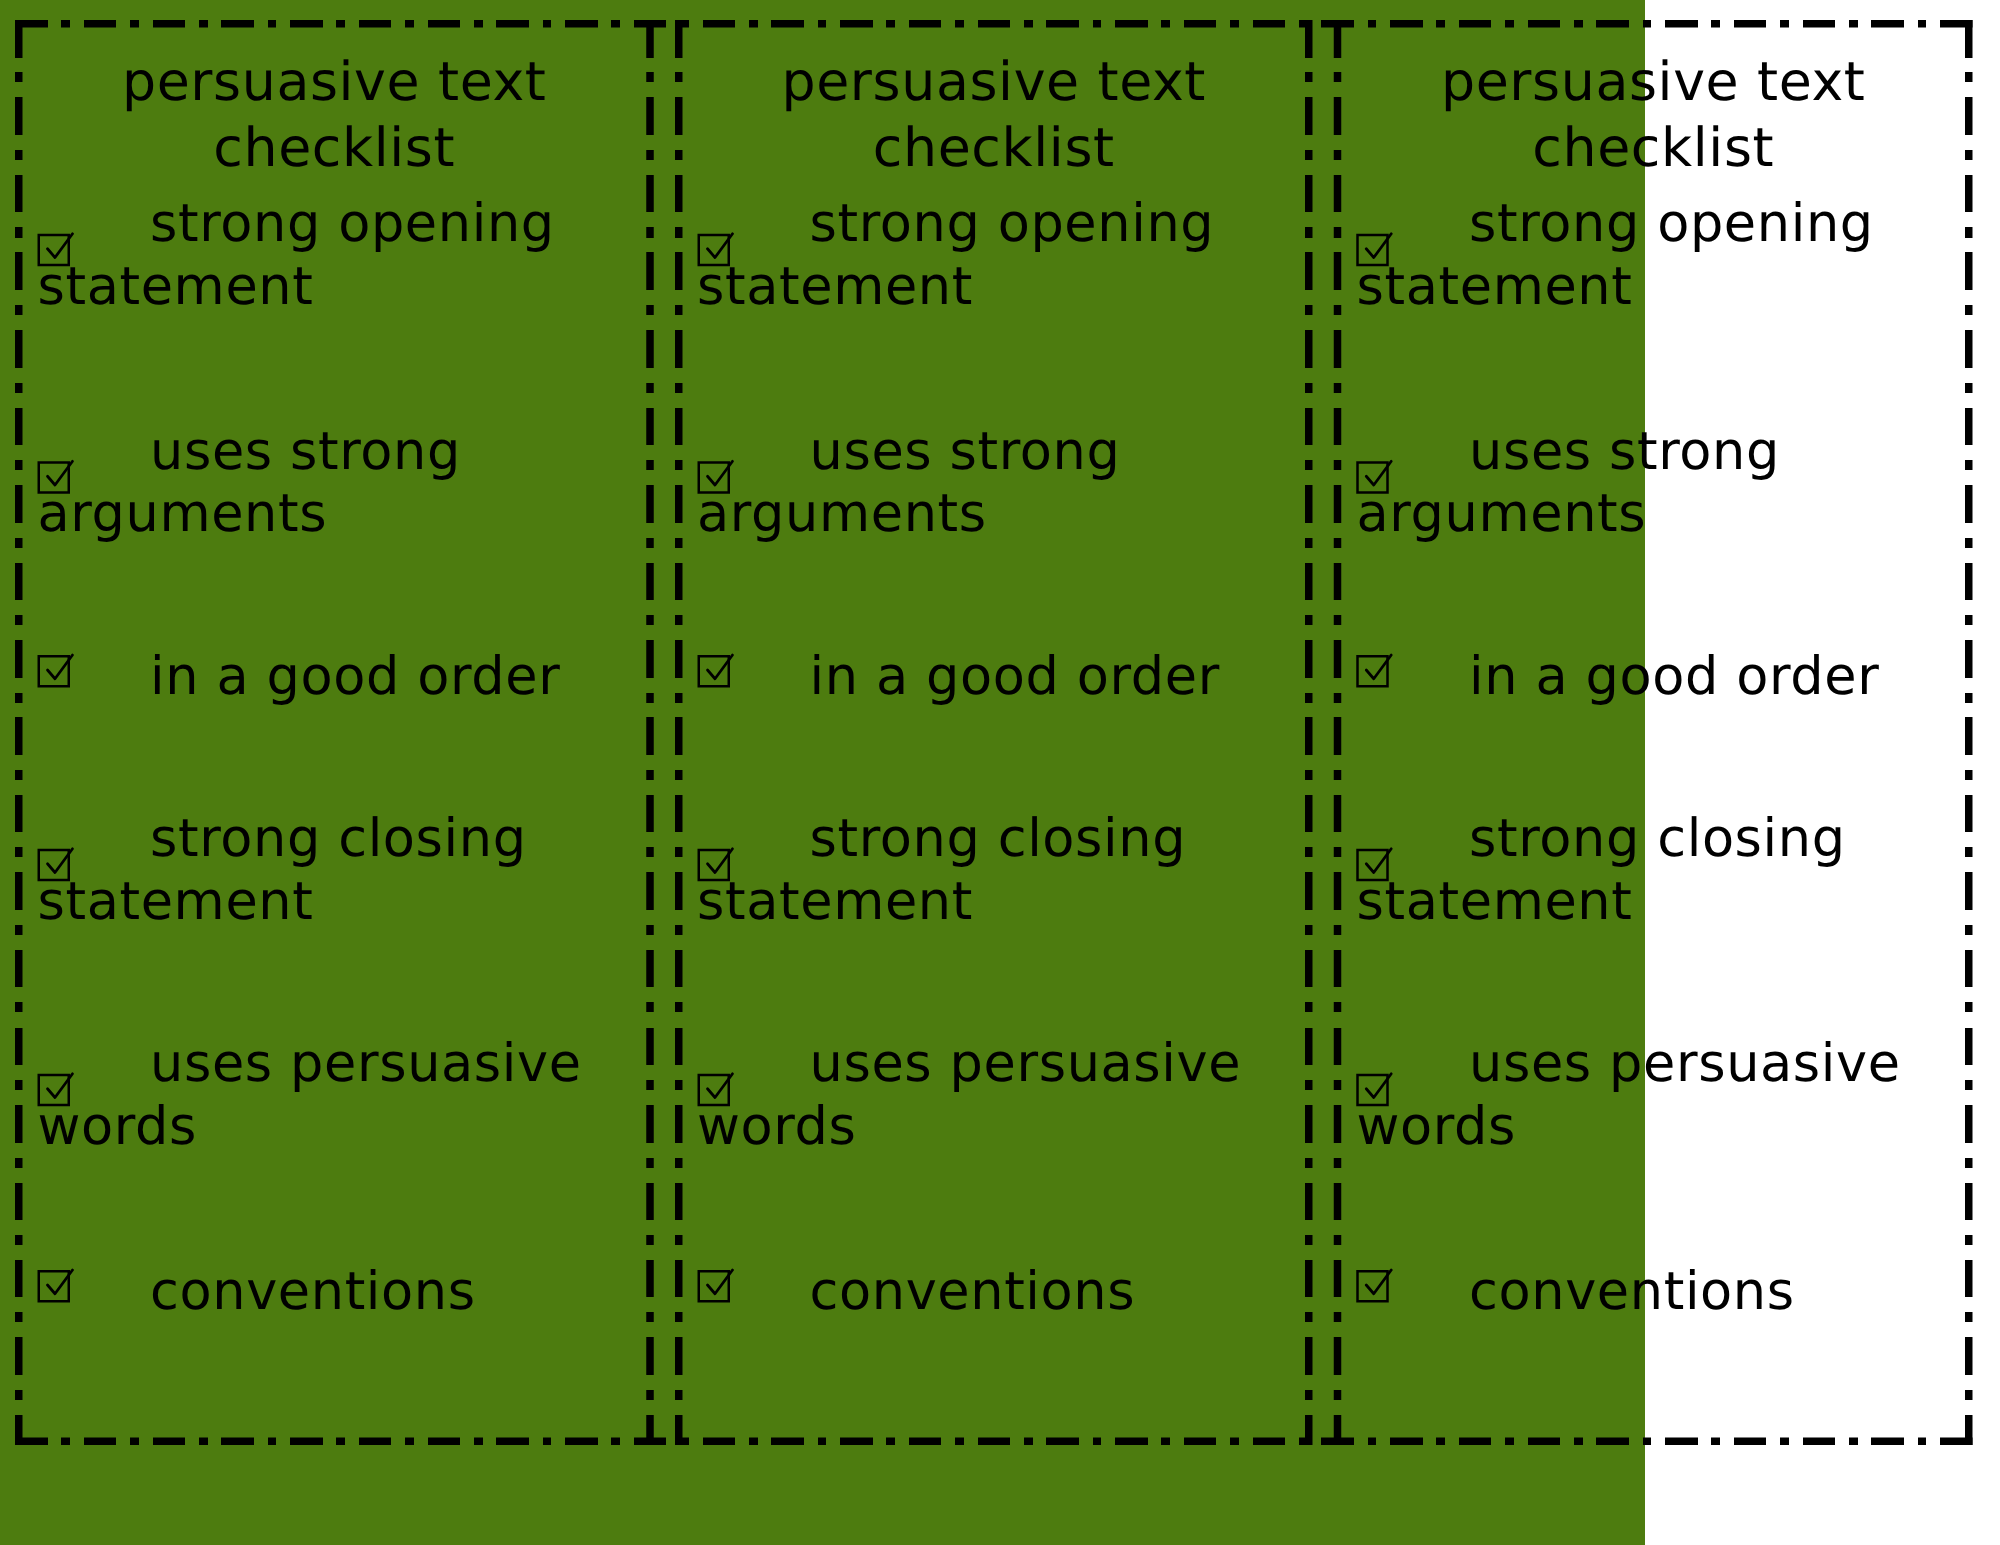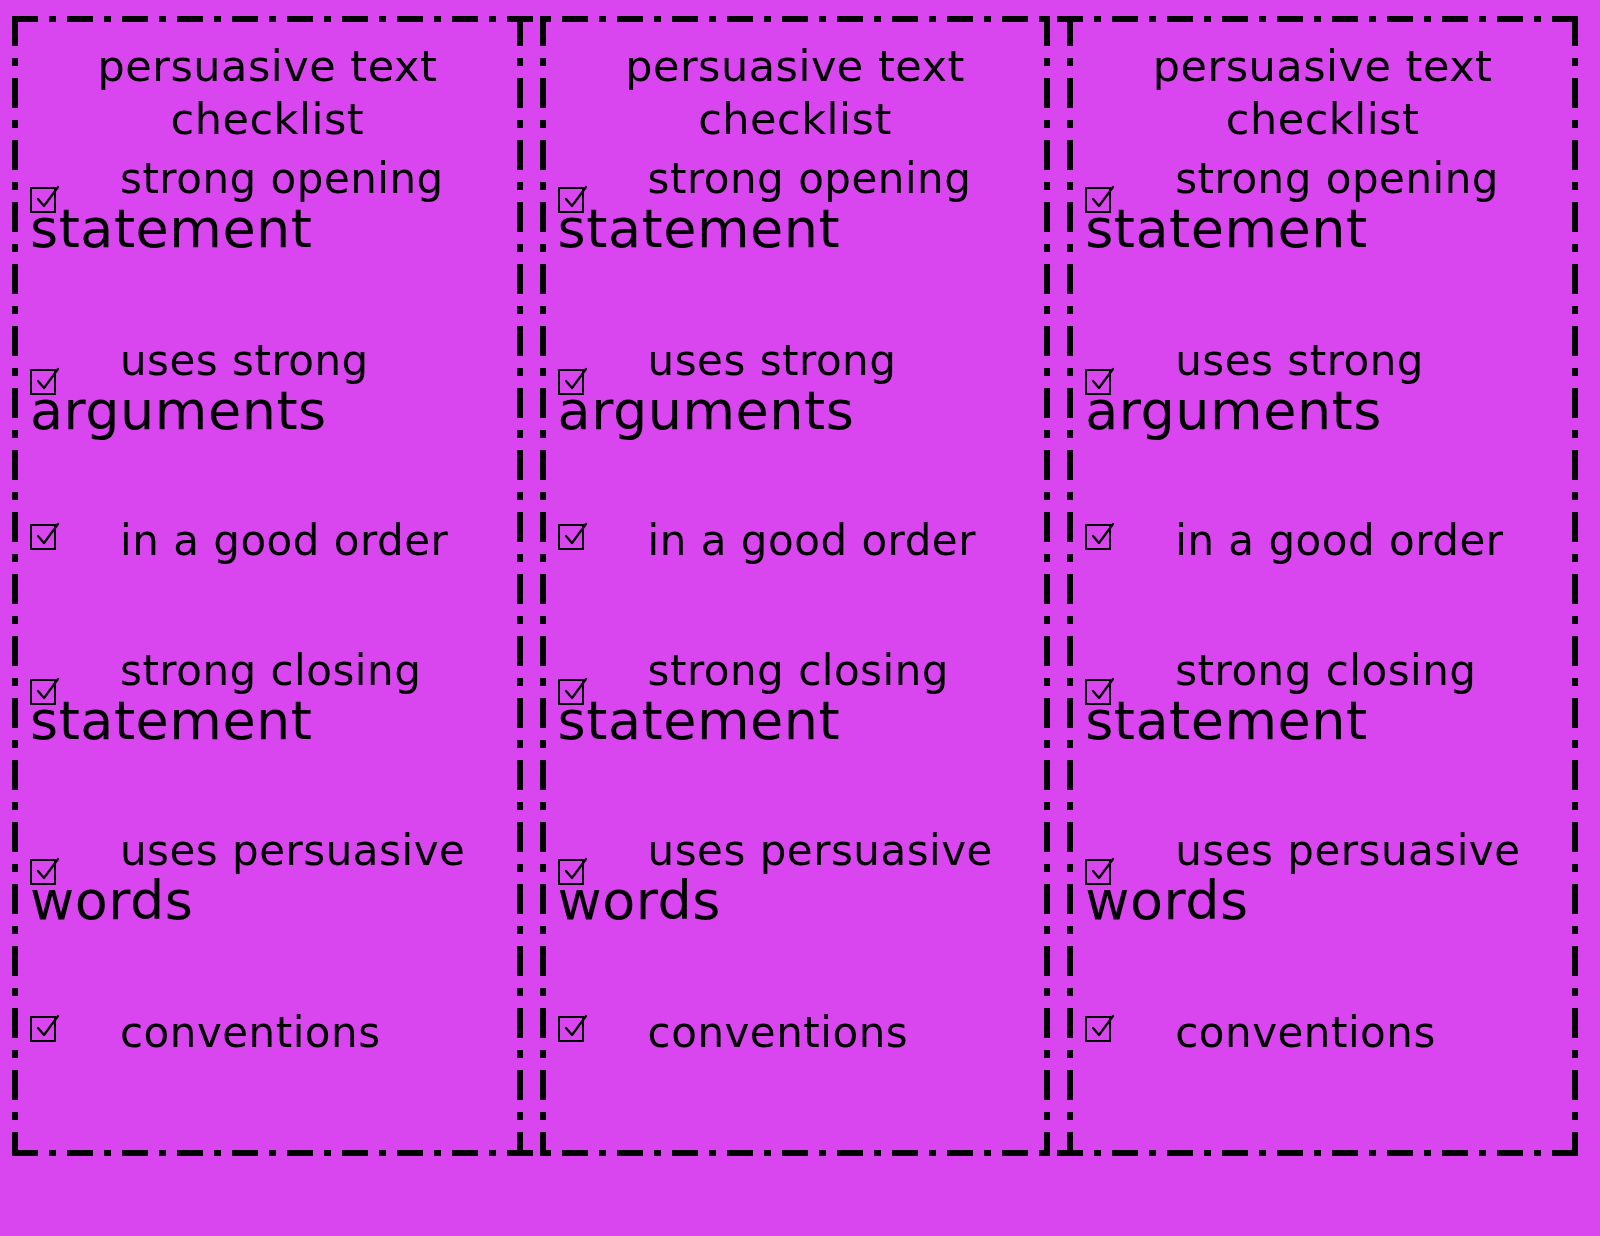--- a/index.html
+++ b/index.html
@@ -11,23 +11,23 @@
     width: 1600px;
     height: 1236px;
     font-family: "DejaVu Sans", sans-serif;
     color: #000000;
     overflow: hidden;
   }
 
   
   #sheet {
     position: relative;
-    width: 1600px;
+    width: 1316px;
     height: 1236px;
-    background: #d946ef;
+    background: #4d7c0f;
   }
 
   
   #cards-area {
     position: absolute;
     left: 12px;
     top: 16px;
     width: 1566px;
     height: 1140px;
     display: flex;
@@ -148,21 +148,21 @@
     margin-left: 44px;
   }
   .item-wrap {
     display: inline-block;
     vertical-align: middle;
     max-width: 430px;
   }
   .item-wrap .line2 {
     display: block;
     margin-left: -46px;
-    font-size: 54px;
+    font-size: 42px;
     line-height: 50px;
     letter-spacing: 0.5px;
   }
 </style>
 </head>
 <body>
 
 <div id="sheet">
 
   <div id="cards-area">

